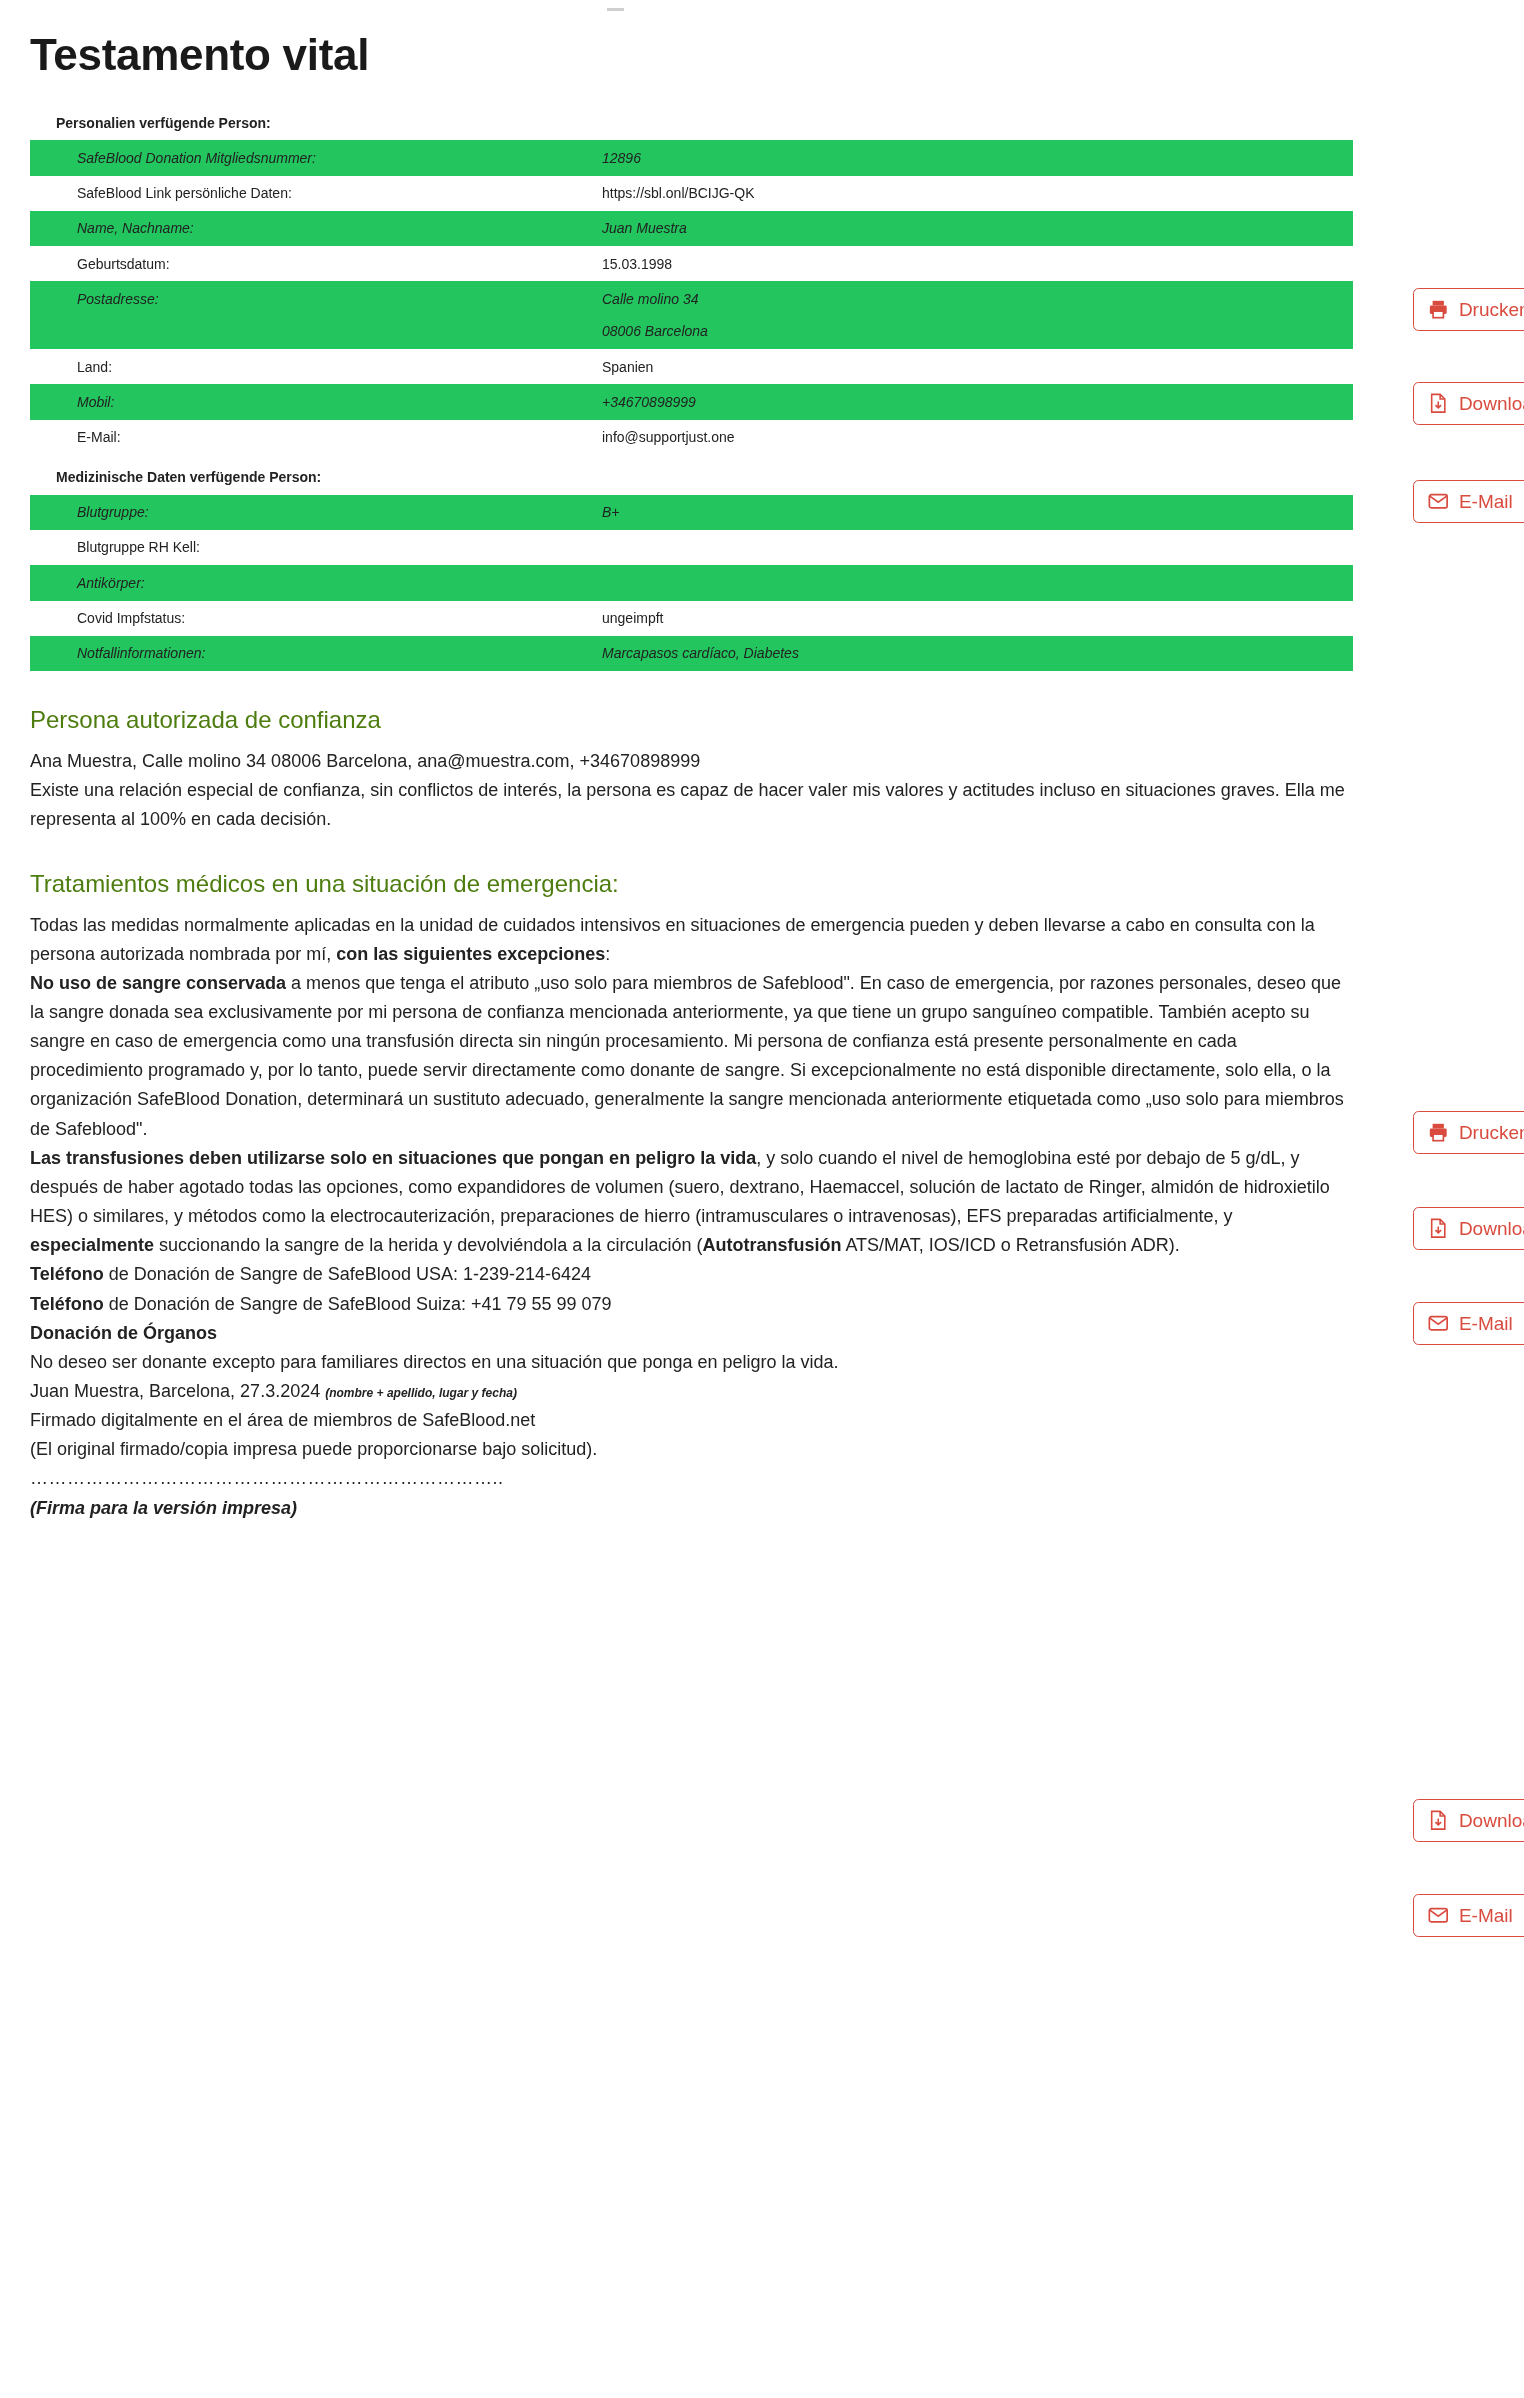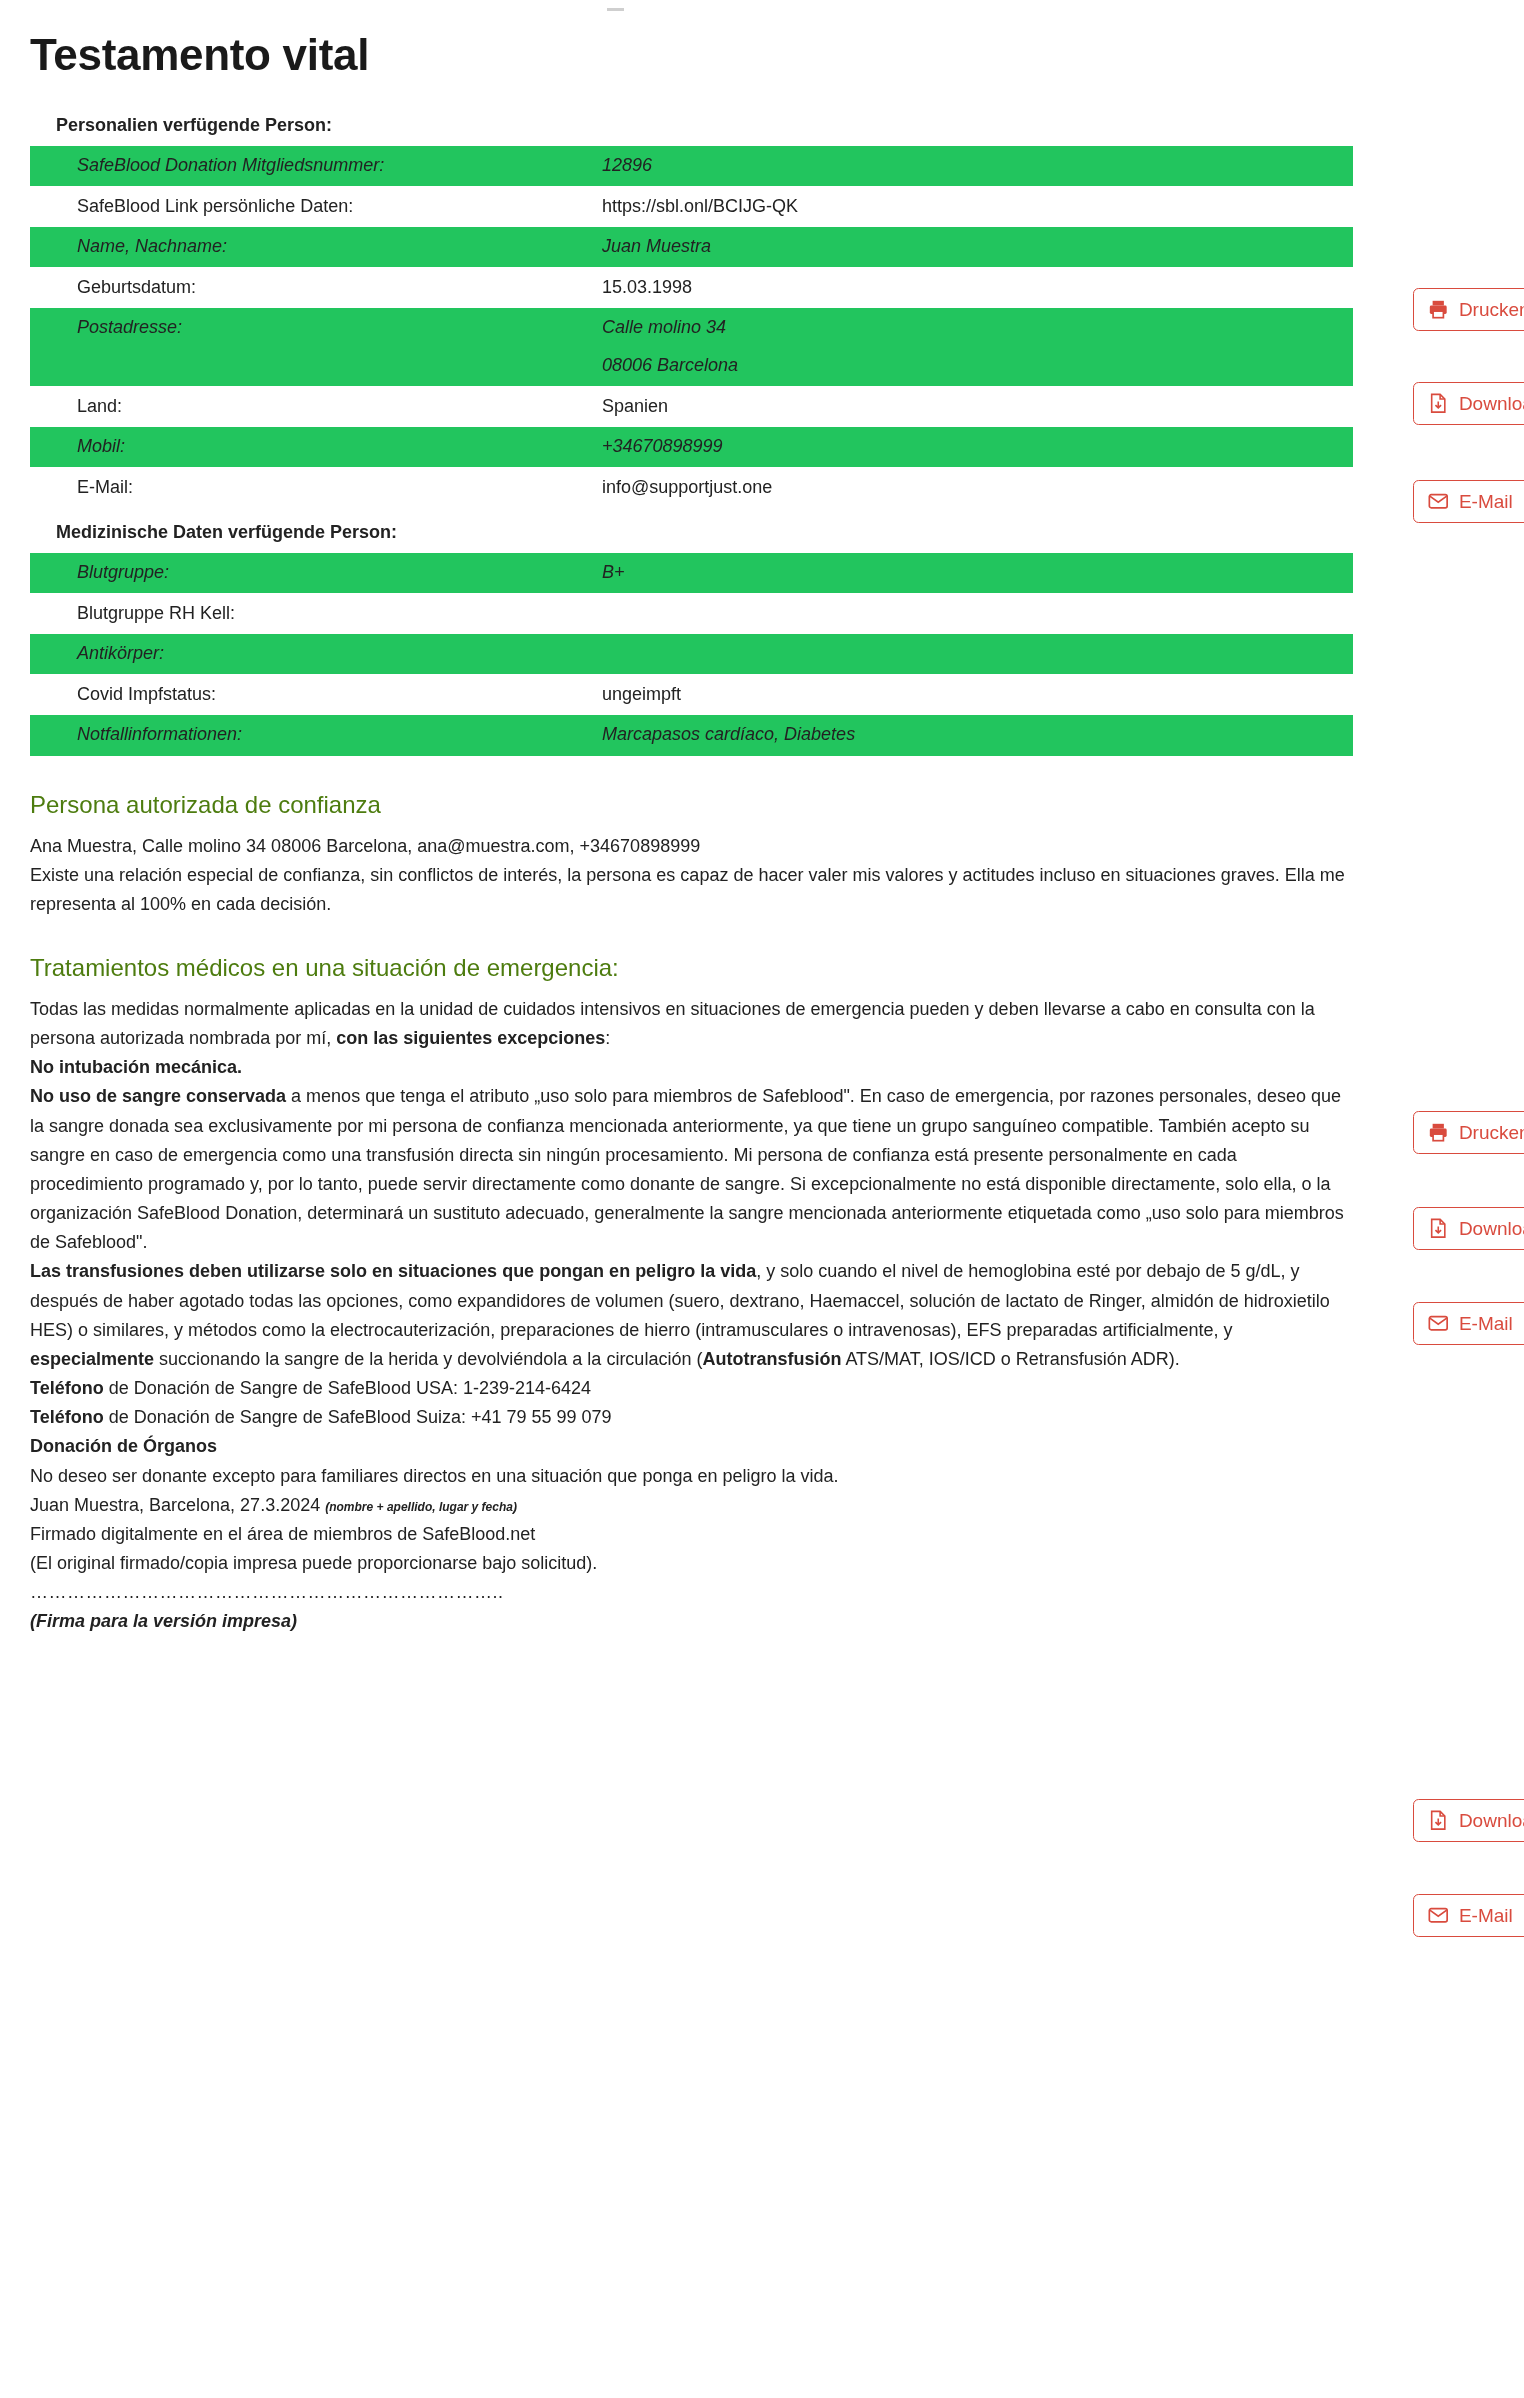--- a/index.html
+++ b/index.html
@@ -44,21 +44,21 @@
     top: 7.5px;
     width: 17px;
     height: 3.7px;
     background: #cfcfcf;
   }
 
   
   .data-table {
     width: 1323px;
     border-collapse: collapse;
-    font-size: 18px;
+    font-size: 14px;
     margin-bottom: 5.6px;
   }
   .data-table td {
     padding: 8.4px 0 8.4px 0;
     vertical-align: top;
     line-height: 1.32;
   }
   .data-table tr.zebra td {
     background: #22c55e;
     font-style: italic;
@@ -222,21 +222,20 @@
       </tbody>
     </table>
 
     <h2 class="sec">Persona autorizada de confianza</h2>
     <p class="body">Ana Muestra,  Calle molino 34 08006 Barcelona, ana@muestra.com, +34670898999</p>
     <p class="body">Existe una relación especial de confianza, sin conflictos de interés, la persona es capaz de hacer valer mis valores y actitudes incluso en situaciones graves. Ella me representa al 100% en cada decisión.</p>
 
     <h2 class="sec">Tratamientos médicos en una situación de emergencia:</h2>
     <p class="body"><span>Todas las medidas normalmente aplicadas en la unidad de cuidados intensivos en situaciones de emergencia pueden y deben llevarse a cabo en consulta con la persona autorizada nombrada por mí, </span><b>con las siguientes excepciones</b><span>:</span></p>
 
-    <p class="body gap"><b>No intubación mecánica.</b></p>
 
     <p class="body gap"><b>No uso de sangre conservada</b><span> a menos que tenga el atributo „uso solo para miembros de Safeblood". En caso de emergencia, por razones personales, deseo que la sangre donada sea exclusivamente por mi persona de confianza mencionada anteriormente, ya que tiene un grupo sanguíneo compatible. También acepto su sangre en caso de emergencia como una transfusión directa sin ningún procesamiento. Mi persona de confianza está presente personalmente en cada procedimiento programado y, por lo tanto, puede servir directamente como donante de sangre. Si excepcionalmente no está disponible directamente, solo ella, o la organización SafeBlood Donation, determinará un sustituto adecuado, generalmente la sangre mencionada anteriormente etiquetada como „uso solo para miembros de Safeblood".</span></p>
 
     <p class="body gap"><b>Las transfusiones deben utilizarse solo en situaciones que pongan en peligro la vida</b><span>, y solo cuando el nivel de hemoglobina esté por debajo de 5 g/dL, y después de haber agotado todas las opciones, como expandidores de volumen (suero, dextrano, Haemaccel, solución de lactato de Ringer, almidón de hidroxietilo HES) o similares, y métodos como la electrocauterización, preparaciones de hierro (intramusculares o intravenosas), EFS preparadas artificialmente, y </span><b>especialmente</b><span> succionando la sangre de la herida y devolviéndola a la circulación (</span><b>Autotransfusión</b><span> ATS/MAT, IOS/ICD o Retransfusión ADR).</span></p>
 
     <p class="body gap"><b>Teléfono</b><span> de Donación de Sangre de SafeBlood USA: 1-239-214-6424</span></p>
     <p class="body"><b>Teléfono</b><span> de Donación de Sangre de SafeBlood Suiza: +41 79 55 99 079</span></p>
 
     <p class="body gap"><b>Donación de Órganos</b></p>
     <p class="body small-gap">No deseo ser donante excepto para familiares directos en una situación que ponga en peligro la vida.</p>

